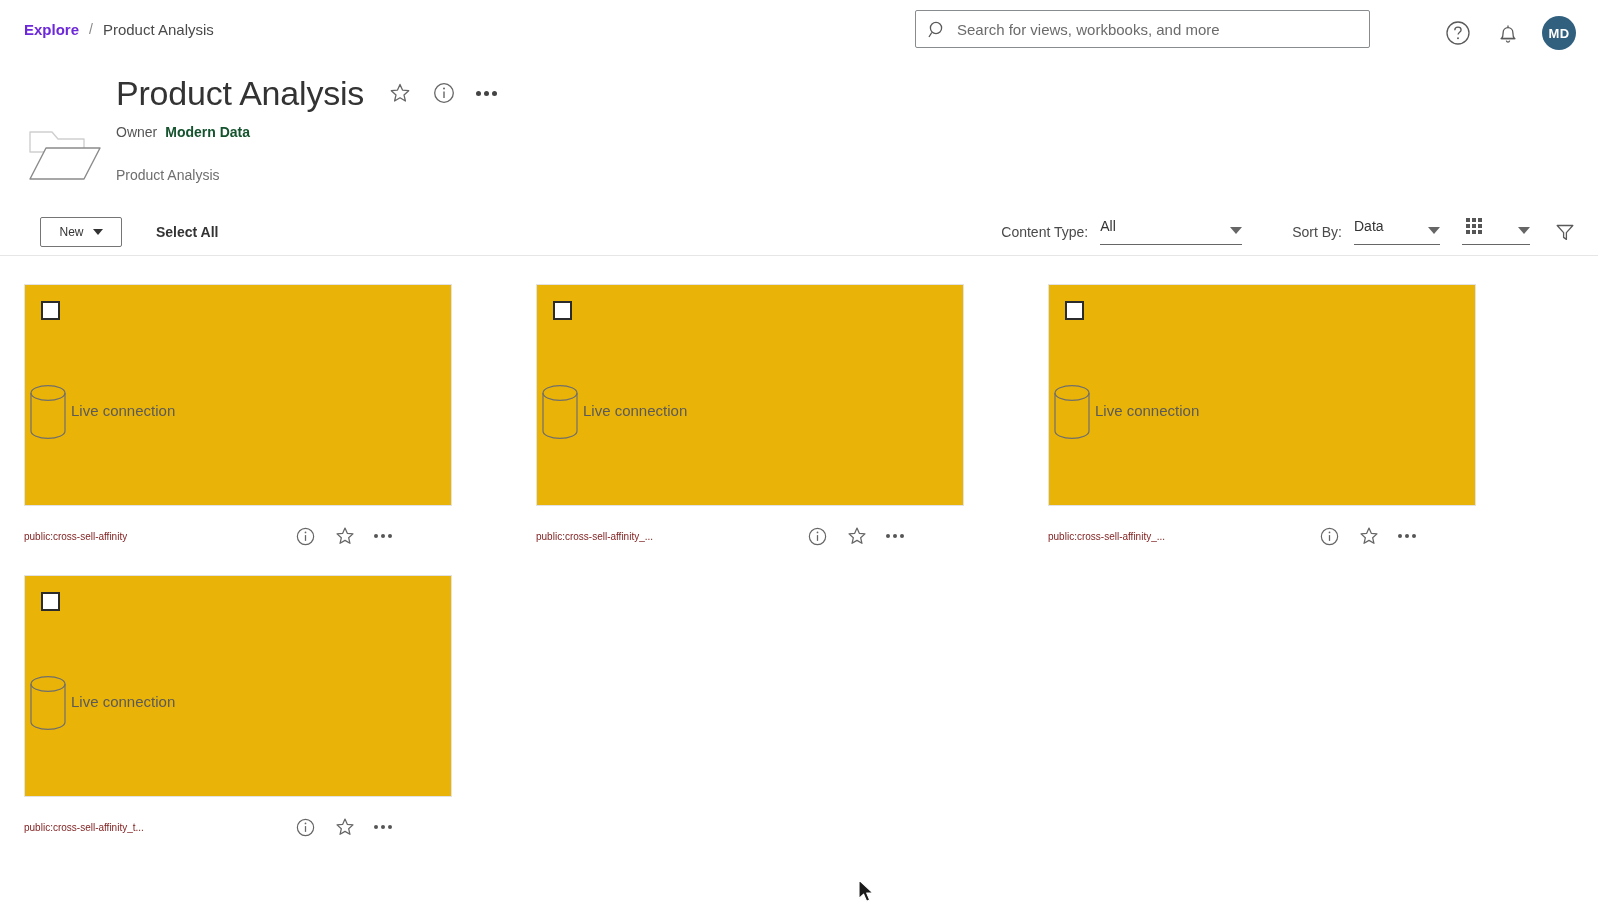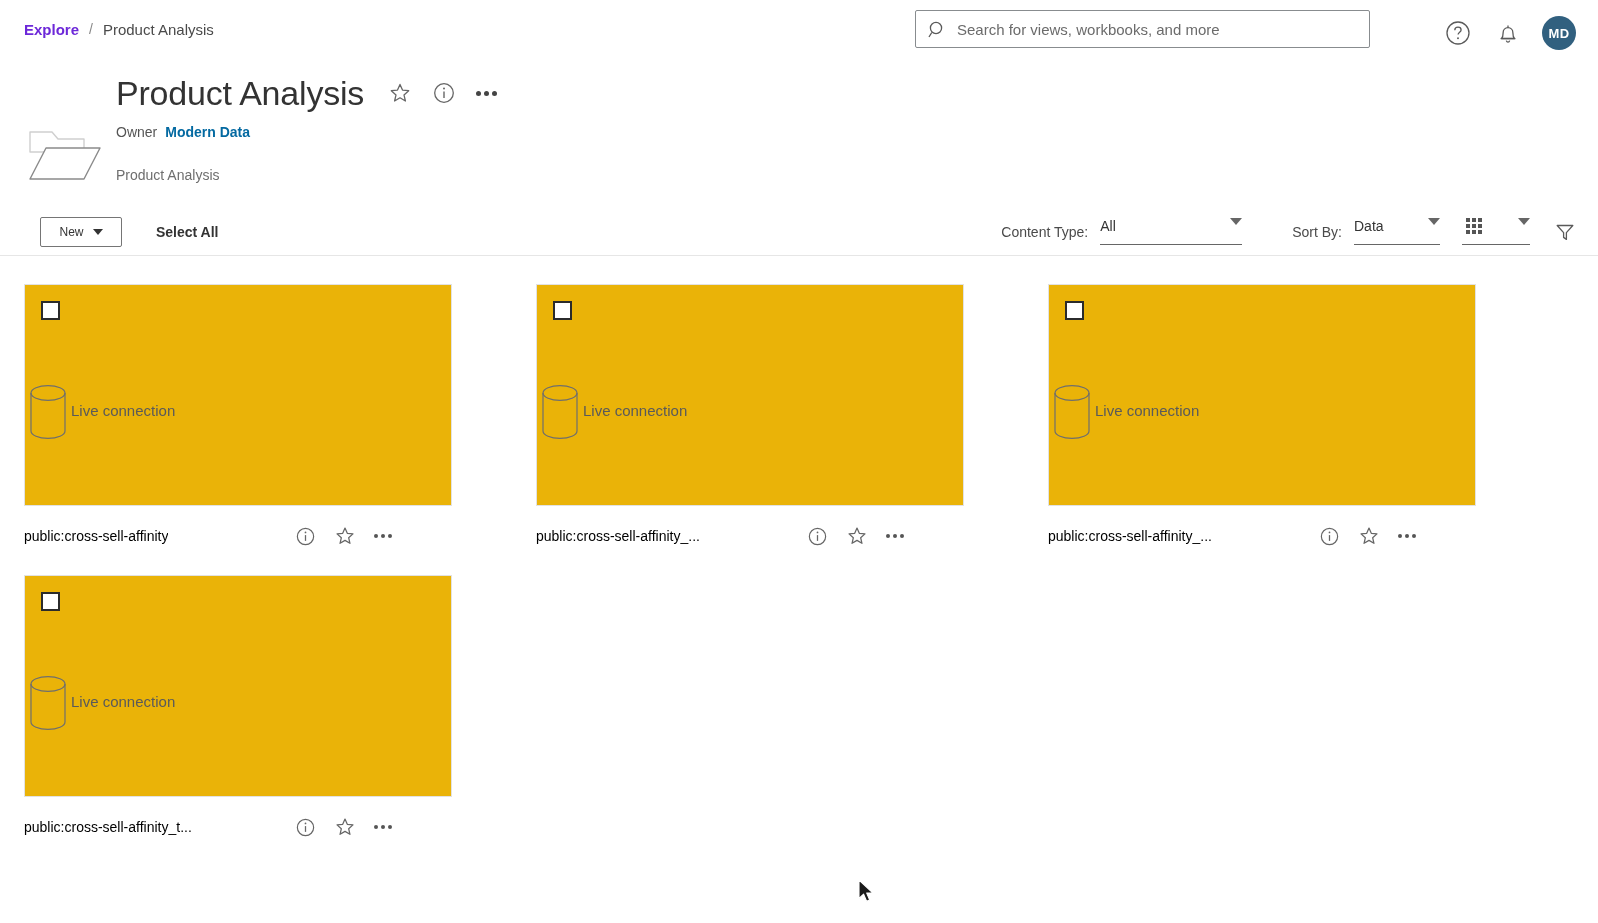--- a/index.html
+++ b/index.html
@@ -92,21 +92,21 @@
     line-height: 1.25;
     letter-spacing: -.2px;
   }
   .title-actions { display: flex; align-items: center; margin-left: 24px; gap: 20px; }
   .owner-row {
     margin-top: 9px;
     font-size: 14px;
     color: #555;
     display: flex; gap: 8px; align-items: baseline;
   }
-  .owner-link { color: #0369a1; font-weight: bold; cursor: pointer; text-decoration: none; }
+  .owner-link { color: #14532d; font-weight: bold; cursor: pointer; text-decoration: none; }
   .folder-desc {
     margin-top: 27px;
     font-size: 14px;
     color: #6e6e6e;
   }
 
   
   .toolbar {
     position: relative;
     height: 48px;
@@ -151,23 +151,23 @@
     position: absolute;
     right: 22px;
     display: flex; align-items: center; gap: 0;
   }
   .filter-group { display: flex; align-items: center; margin-left: 22px; }
   .filter-label { font-size: 14px; color: #4a4a4a; margin-right: 12px; margin-left: 28px; }
   .dropdown {
     border-bottom: 1px solid #666;
     min-width: 142px;
     height: 27px;
-    display: flex; align-items: flex-start; justify-content: space-between;
-    cursor: pointer;
-    padding-bottom: 2px;
+    display: flex; align-items: flex-end; justify-content: space-between;
+    cursor: pointer;
+    padding-bottom: 10px;
   }
   .dropdown.narrow { min-width: 86px; }
   .dropdown.grid-dd { min-width: 68px; justify-content: space-between; padding-left: 4px; }
   .dropdown-value { font-size: 14px; color: #333; }
   .grid-glyph { display: grid; grid-template-columns: repeat(3, 4px); gap: 2px; }
   .grid-glyph i { width: 4px; height: 4px; background: #555; display: block; }
   .funnel-btn { margin-left: 24px; cursor: pointer; display: flex; align-items: center; }
 
   
   .content {
@@ -202,22 +202,22 @@
     font-size: 15px;
     color: #5a5a5a;
   }
   .card-footer {
     width: 368px;
     margin-top: 19px;
     display: flex;
     align-items: center;
   }
   .card-title {
-    font-size: 14px;
-    color: #000000;
+    font-size: 10px;
+    color: #7f1d1d;
     white-space: nowrap;
     overflow: hidden;
     cursor: pointer;
   }
   .card-actions {
     display: flex; align-items: center; gap: 18px;
     margin-left: auto;
     padding-left: 16px;
   }
   .ellipsis-glyph { display: flex; gap: 3px; align-items: center; cursor: pointer; }

